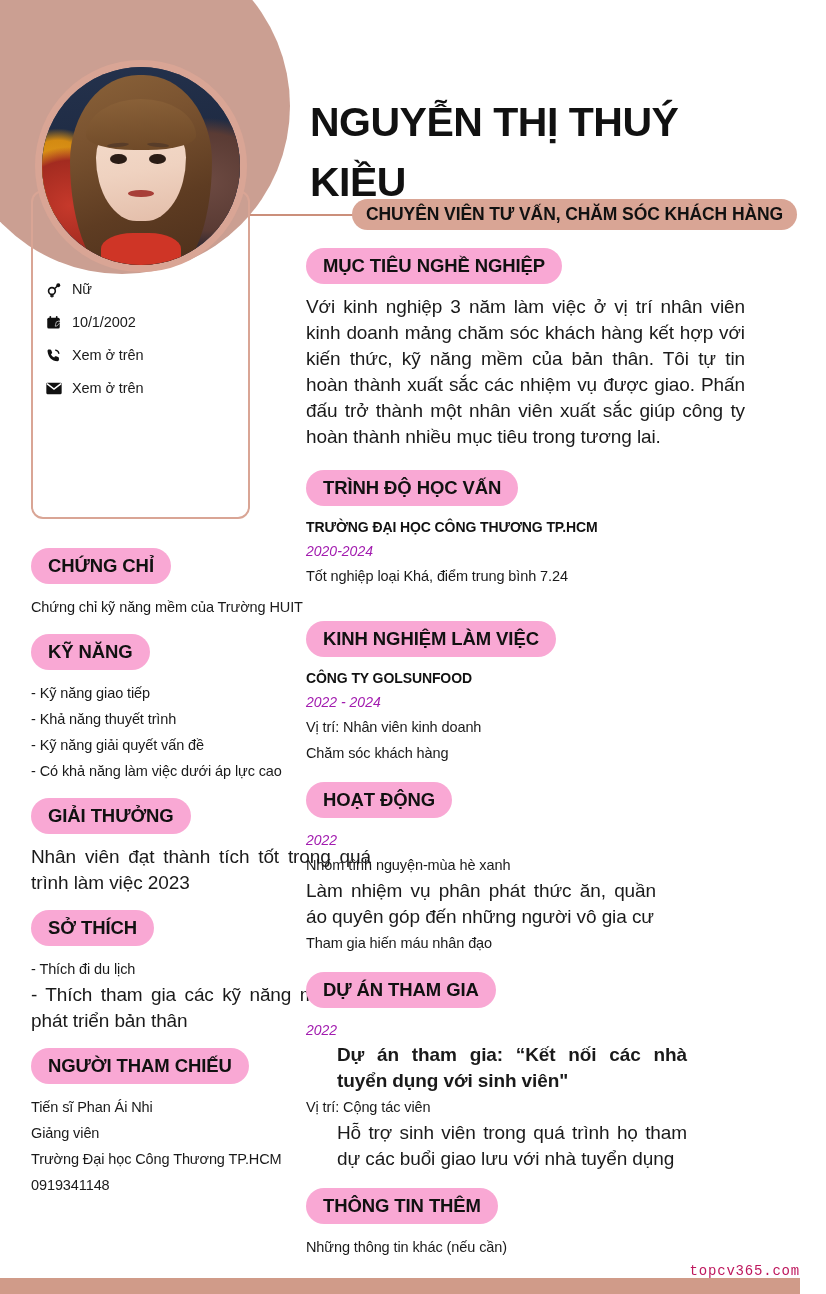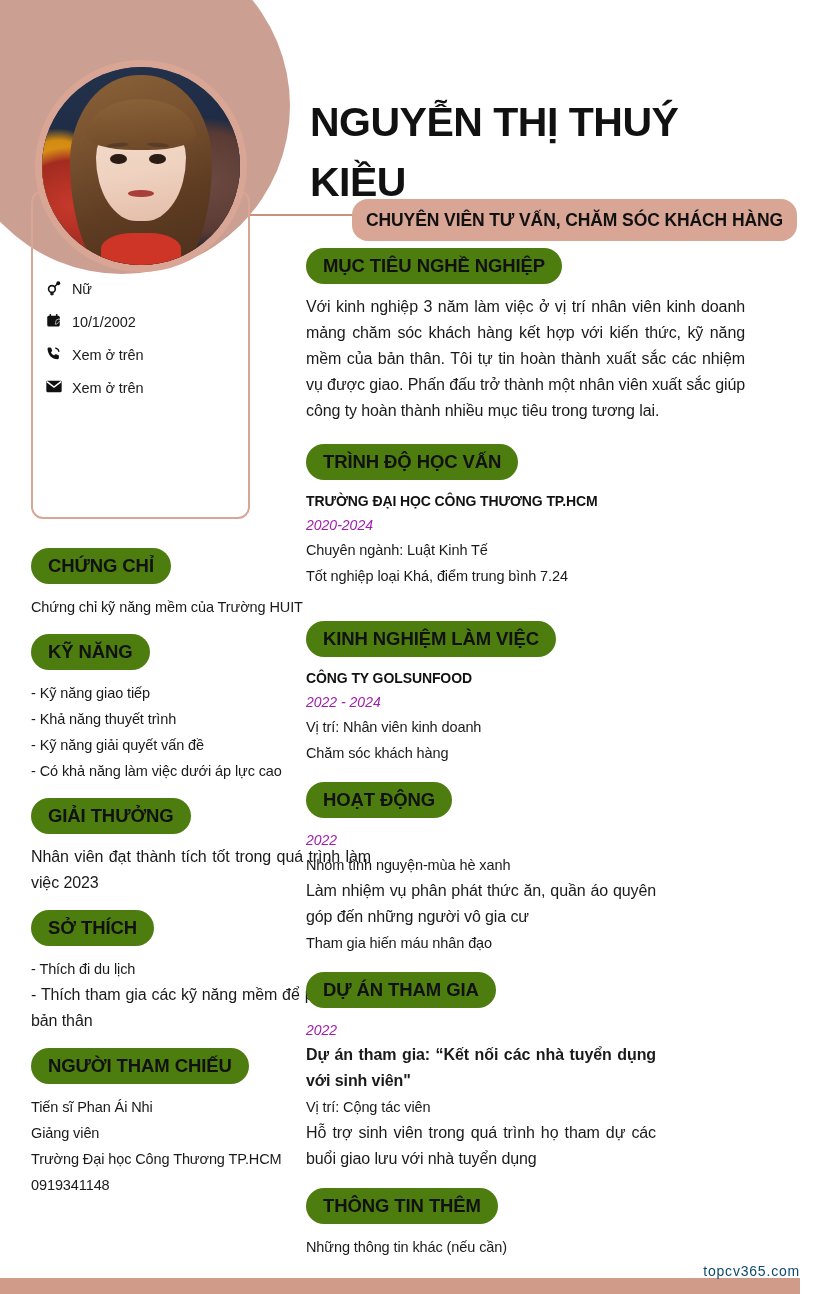--- a/index.html
+++ b/index.html
@@ -124,21 +124,21 @@
     top: 190px;
     width: 219px;
     height: 329px;
     border: 2px solid #d9a595;
     border-radius: 12px;
     z-index: 2;
     padding: 86px 14px 12px 12px;
   }
   .c-row {
     display: flex;
-    align-items: flex-start;
+    align-items: center;
     gap: 10px;
     margin-bottom: 10px;
   }
   .c-ico {
     flex: 0 0 17px;
     width: 17px;
     height: 19px;
     display: flex;
     align-items: center;
     justify-content: center;
@@ -172,41 +172,41 @@
     font-size: 41px;
     line-height: 60px;
     font-weight: 700;
     letter-spacing: -0.5px;
     color: #111;
   }
   .jobtitle {
     position: absolute;
     left: 352px;
     top: 199px;
-    height: 42px;
+    height: 31px;
     padding: 0 14px;
     display: flex;
     align-items: center;
     background: #d9a595;
     border-radius: 16px;
     font-size: 17.5px;
     font-weight: 700;
     letter-spacing: -0.1px;
     color: #111;
     white-space: nowrap;
     z-index: 2;
   }
 
   
   .pill {
     display: inline-flex;
     align-items: center;
     height: 36px;
     padding: 0 17px;
-    background: #4d7c0f;
+    background: #f9a8d4;
     border-radius: 18px;
     font-size: 18.5px;
     font-weight: 700;
     letter-spacing: -0.1px;
     color: #111;
     white-space: nowrap;
   }
 
   
   .col-left {
@@ -227,21 +227,21 @@
   .sec { margin-bottom: 14px; }
   .sec .pill { margin-bottom: 10px; }
 
   .body-line {
     font-size: 14.5px;
     line-height: 26px;
     color: #1a1a1a;
     letter-spacing: -0.1px;
   }
   .body-just {
-    font-size: 16px;
+    font-size: 19px;
     line-height: 26px;
     color: #1a1a1a;
     text-align: justify;
     letter-spacing: -0.1px;
   }
   .sub-strong {
     font-size: 14px;
     font-weight: 700;
     line-height: 23px;
     color: #111;
@@ -253,30 +253,30 @@
     line-height: 24px;
     color: #a21caf;
   }
 
   .col-right .pill { margin-left: 14px; }
   .col-right .rbody { padding-left: 14px; }
 
   
   .w-obj { width: 453px; }
   .w-act { width: 350px; }
-  .w-prj { width: 350px; }
+  .w-prj { width: 350px; margin-left: 31px; }
 
   
   .watermark {
     position: absolute;
     right: 26px;
     top: 1263px;
-    font-family: Liberation Sans, sans-serif;
+    font-family: Liberation Mono, monospace;
     font-size: 14px;
-    color: #0c4a6e;
+    color: #be185d;
     letter-spacing: 0.8px;
     z-index: 3;
   }
   .footer-bar {
     position: absolute;
     left: 0;
     top: 1278px;
     width: 800px;
     height: 16px;
     background: #d09b89;
@@ -400,21 +400,20 @@
     <div class="sec">
       <div class="pill">MỤC TIÊU NGHỀ NGHIỆP</div>
       <div class="rbody body-just w-obj">Với kinh nghiệp 3 năm làm việc ở vị trí nhân viên kinh doanh mảng chăm sóc khách hàng kết hợp với kiến thức, kỹ năng mềm của bản thân. Tôi tự tin hoàn thành xuất sắc các nhiệm vụ được giao. Phấn đấu trở thành một nhân viên xuất sắc giúp công ty hoàn thành nhiều mục tiêu trong tương lai.</div>
     </div>
 
     <div class="sec" style="margin-top:20px">
       <div class="pill">TRÌNH ĐỘ HỌC VẤN</div>
       <div class="rbody">
         <div class="sub-strong">TRƯỜNG ĐẠI HỌC CÔNG THƯƠNG TP.HCM</div>
         <div class="sub-italic">2020-2024</div>
-        <div class="body-line">Chuyên ngành: Luật Kinh Tế</div>
         <div class="body-line">Tốt nghiệp loại Khá, điểm trung bình 7.24</div>
       </div>
     </div>
 
     <div class="sec" style="margin-top:32px">
       <div class="pill">KINH NGHIỆM LÀM VIỆC</div>
       <div class="rbody">
         <div class="sub-strong">CÔNG TY GOLSUNFOOD</div>
         <div class="sub-italic">2022 - 2024</div>
         <div class="body-line">Vị trí: Nhân viên kinh doanh</div>

